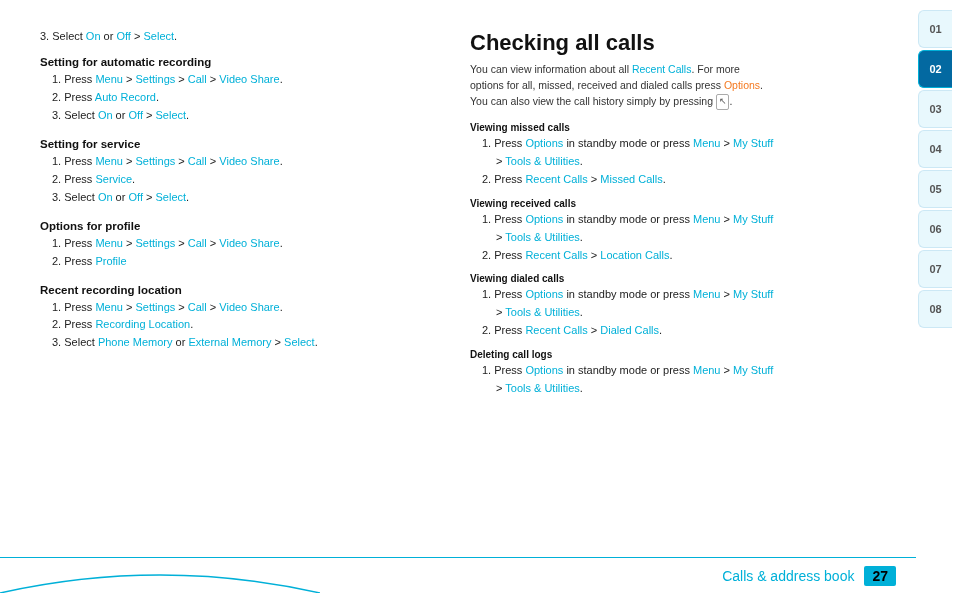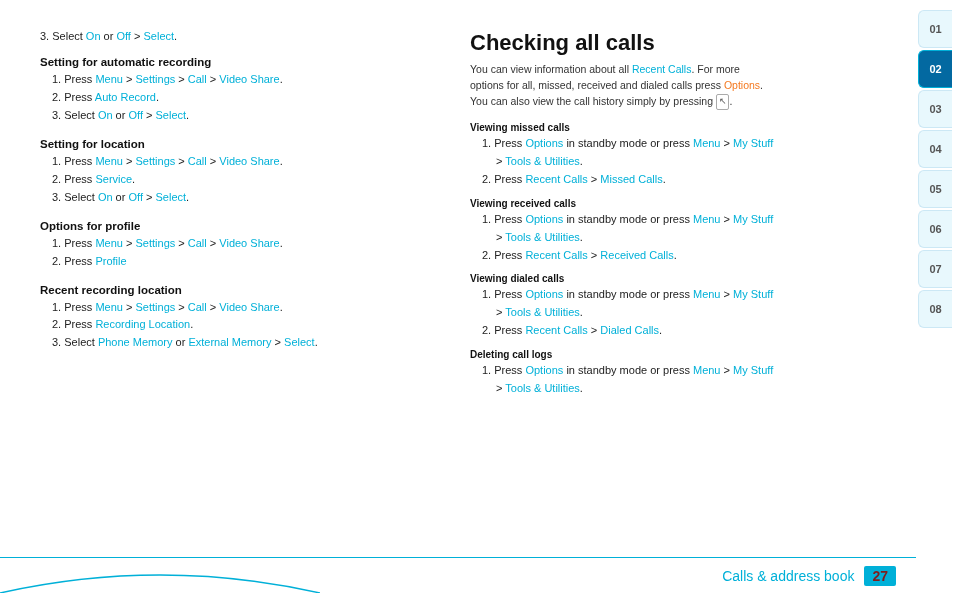--- a/index.html
+++ b/index.html
@@ -140,21 +140,21 @@
 
     .footer-text {
       color: #00b0d8;
       font-size: 14px;
       font-weight: normal;
       margin-right: 10px;
     }
 
     .footer-page {
       background: #00b0d8;
-      color: #7f1d1d;
+      color: #000000;
       font-size: 14px;
       font-weight: bold;
       padding: 2px 8px;
       border-radius: 2px;
     }
 
     
     .top-select-line {
       margin-bottom: 14px;
       font-size: 11px;
@@ -187,21 +187,21 @@
         <span>1. </span><span>Press </span><span class="cyan">Menu</span><span> &gt; </span><span class="cyan">Settings</span><span> &gt; </span><span class="cyan">Call</span><span> &gt; </span><span class="cyan">Video Share</span><span>.</span>
       </div>
       <div class="step-item">
         <span>2. </span><span>Press </span><span class="cyan">Auto Record</span><span>.</span>
       </div>
       <div class="step-item">
         <span>3. </span><span>Select </span><span class="cyan">On</span><span> or </span><span class="cyan">Off</span><span> &gt; </span><span class="cyan">Select</span><span>.</span>
       </div>
     </div>
 
-    <div class="section-title">Setting for location</div>
+    <div class="section-title">Setting for service</div>
     <div class="step-list">
       <div class="step-item">
         <span>1. </span><span>Press </span><span class="cyan">Menu</span><span> &gt; </span><span class="cyan">Settings</span><span> &gt; </span><span class="cyan">Call</span><span> &gt; </span><span class="cyan">Video Share</span><span>.</span>
       </div>
       <div class="step-item">
         <span>2. </span><span>Press </span><span class="cyan">Service</span><span>.</span>
       </div>
       <div class="step-item">
         <span>3. </span><span>Select </span><span class="cyan">On</span><span> or </span><span class="cyan">Off</span><span> &gt; </span><span class="cyan">Select</span><span>.</span>
       </div>
@@ -257,21 +257,21 @@
 
     <div class="sub-section-title">Viewing received calls</div>
     <div class="step-list">
       <div class="step-item">
         <span>1. </span><span>Press </span><span class="cyan">Options</span><span> in standby mode or press </span><span class="cyan">Menu</span><span> &gt; </span><span class="cyan">My Stuff</span>
       </div>
       <div class="step-item" style="padding-left: 14px;">
         <span>&gt; </span><span class="cyan">Tools &amp; Utilities</span><span>.</span>
       </div>
       <div class="step-item">
-        <span>2. </span><span>Press </span><span class="cyan">Recent Calls</span><span> &gt; </span><span class="cyan">Received Calls</span><span>.</span>
+        <span>2. </span><span>Press </span><span class="cyan">Recent Calls</span><span> &gt; </span><span class="cyan">Location Calls</span><span>.</span>
       </div>
     </div>
 
     <div class="sub-section-title">Viewing dialed calls</div>
     <div class="step-list">
       <div class="step-item">
         <span>1. </span><span>Press </span><span class="cyan">Options</span><span> in standby mode or press </span><span class="cyan">Menu</span><span> &gt; </span><span class="cyan">My Stuff</span>
       </div>
       <div class="step-item" style="padding-left: 14px;">
         <span>&gt; </span><span class="cyan">Tools &amp; Utilities</span><span>.</span>

